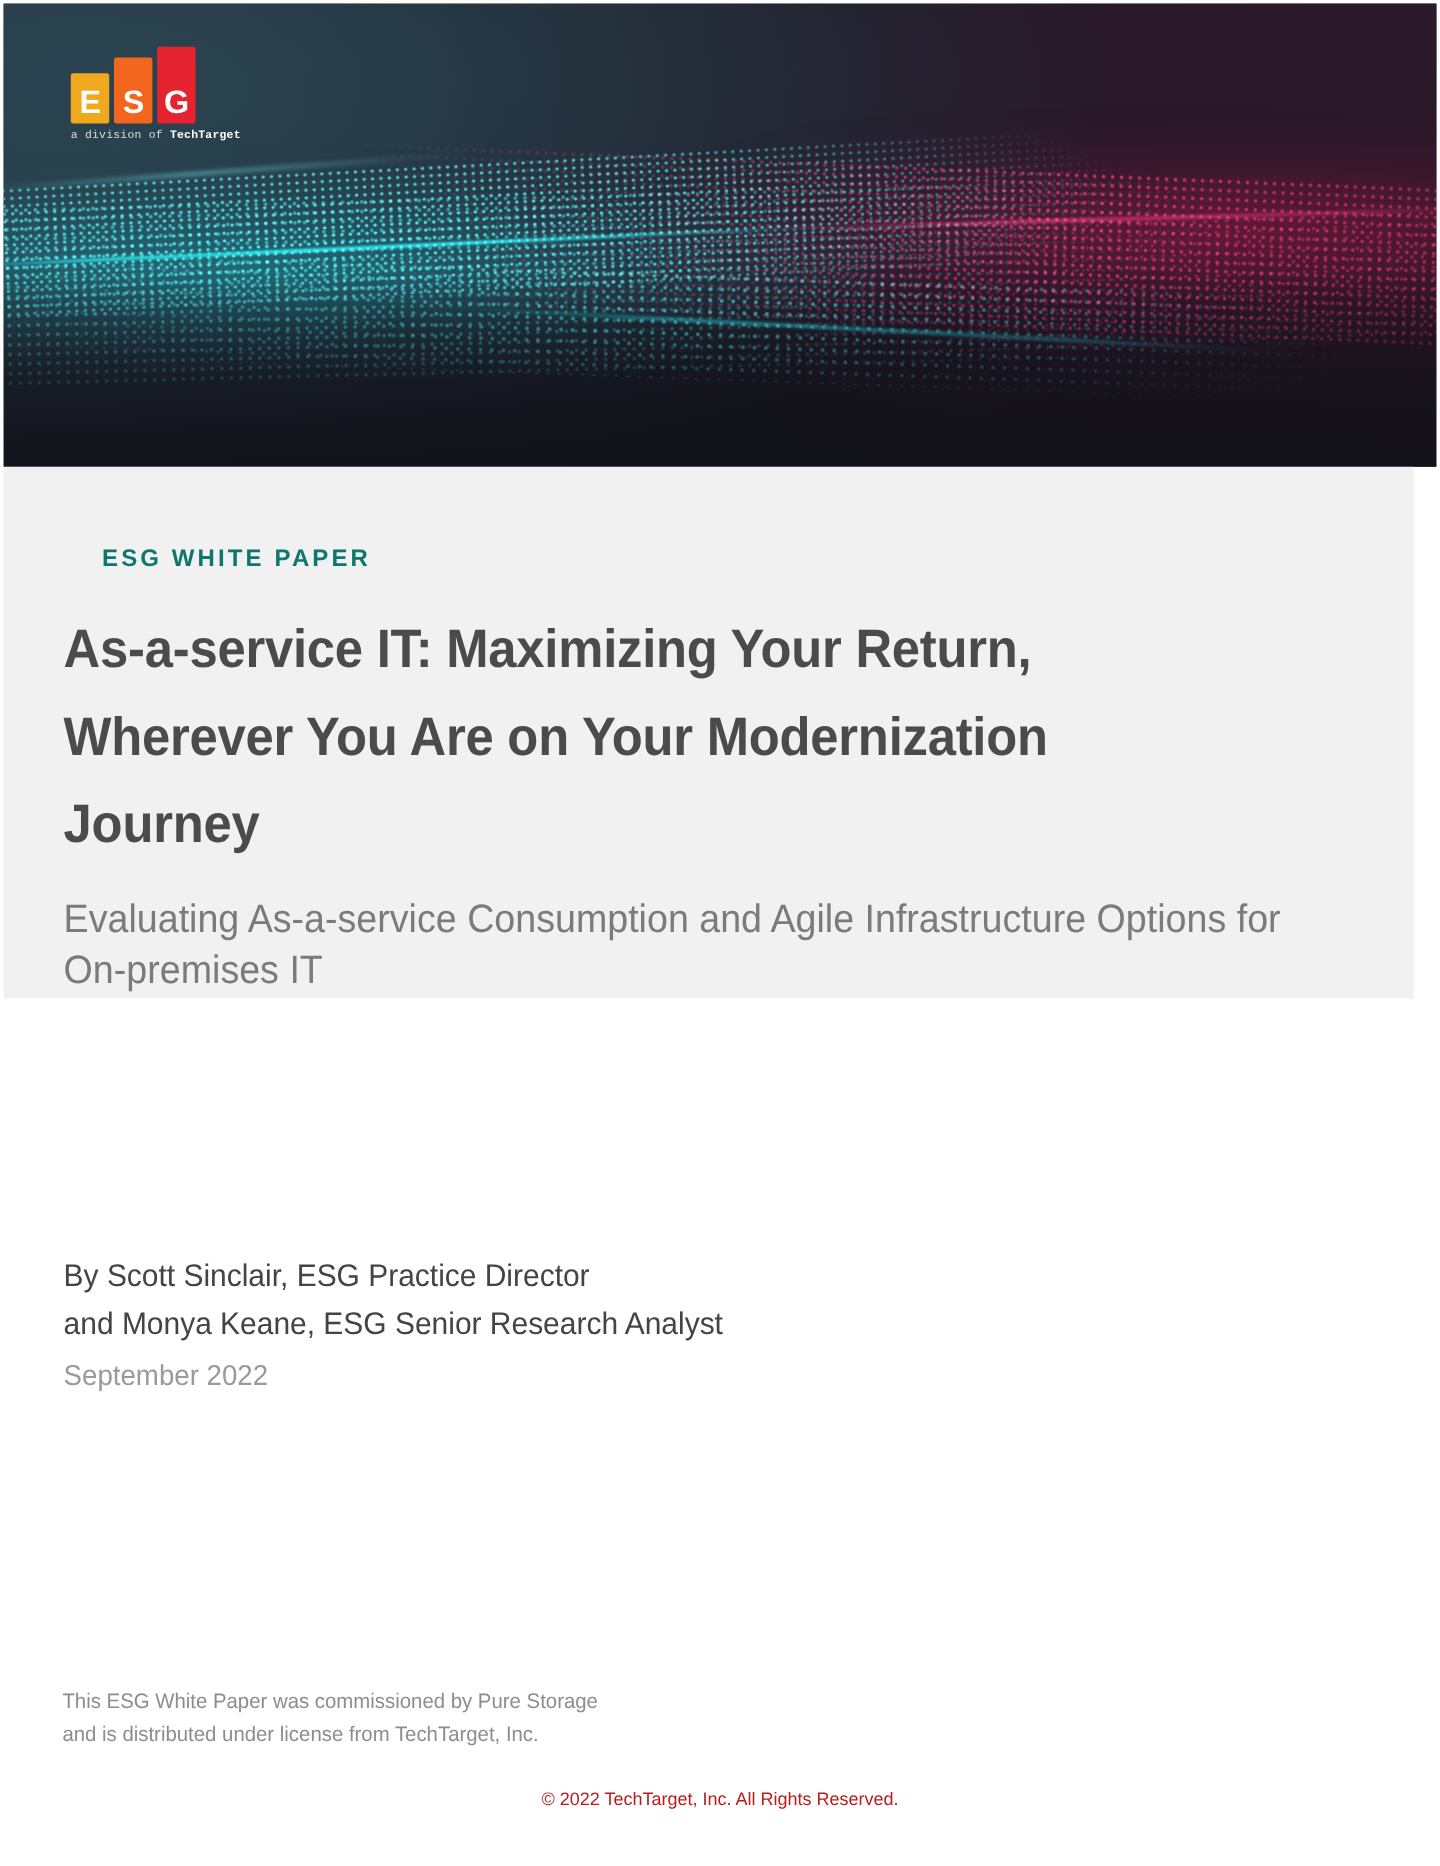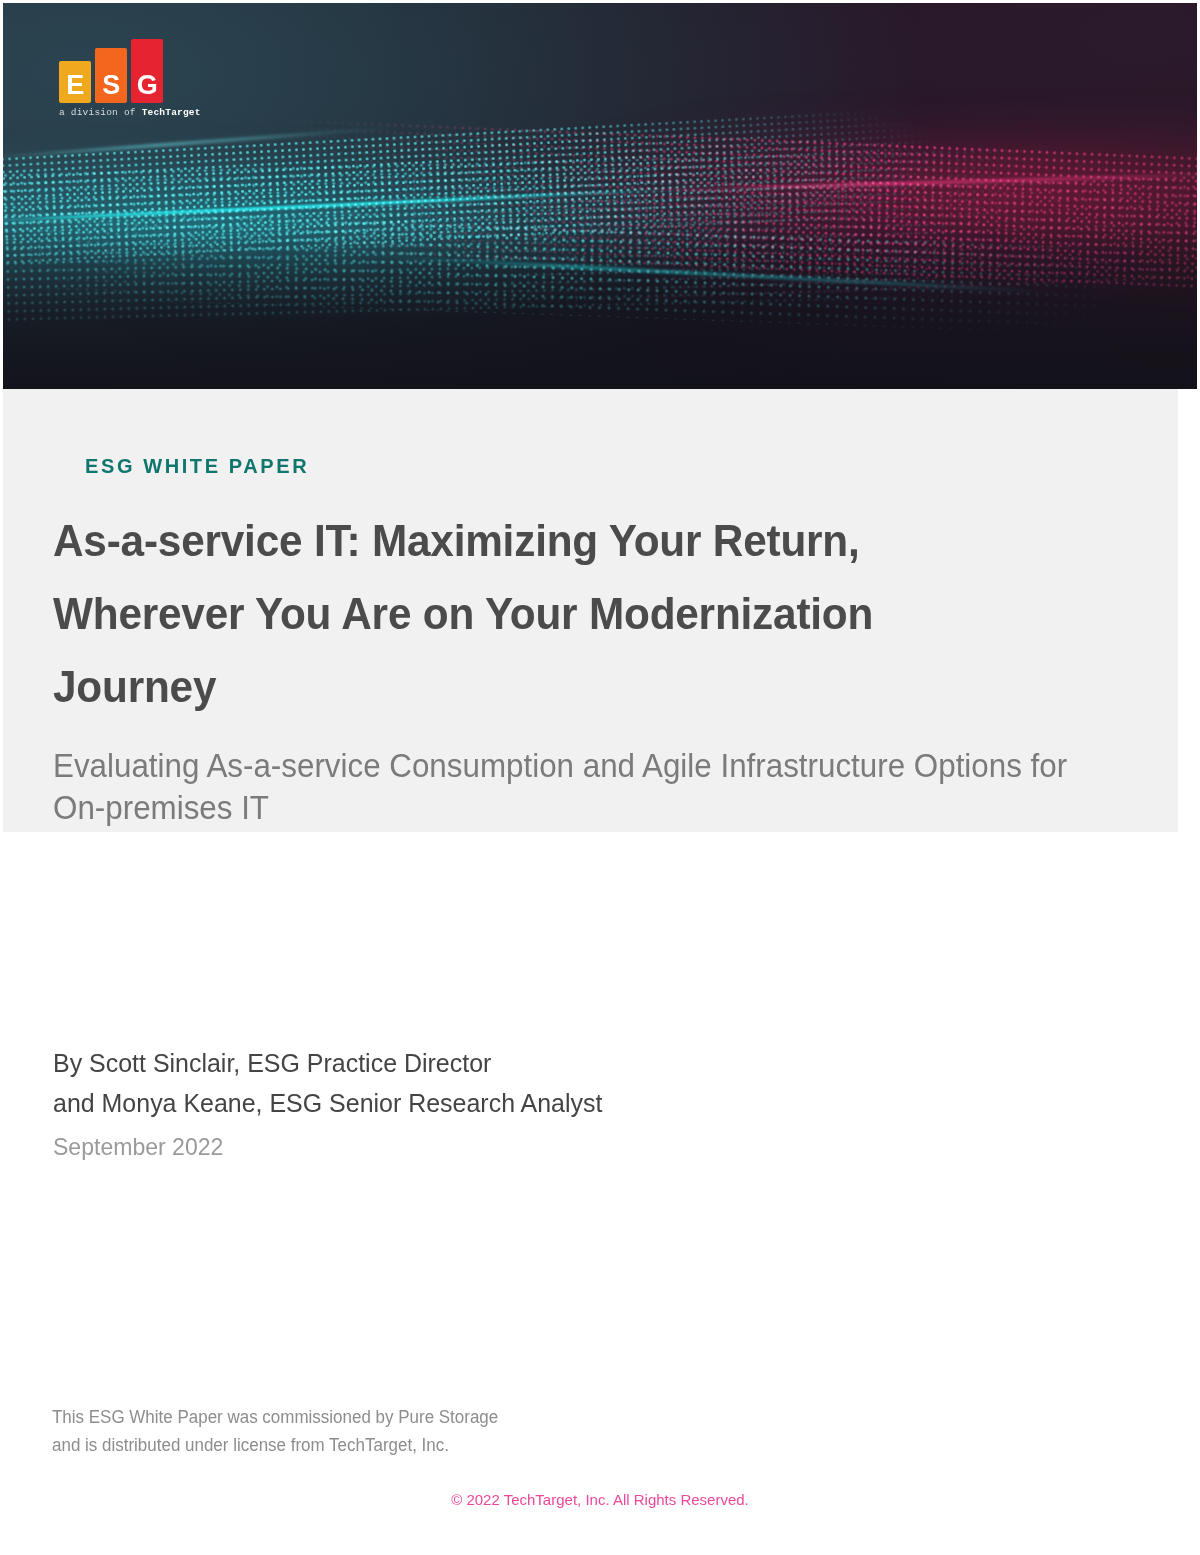--- a/index.html
+++ b/index.html
@@ -257,21 +257,21 @@
     transform-origin:left top;
   }
 
   .copyright {
     position:absolute;
     left:0; top:1491px;
     width:1200px;
     text-align:center;
     font-size:15px;
     font-weight:300;
-    color:#ec4899;
+    color:#b91c1c;
   }
 </style>
 </head>
 <body>
 
 <div class="page">
 
   <div class="hero">
     <div class="hero-glow-cyan"></div>
     <div class="hero-glow-magenta"></div>

